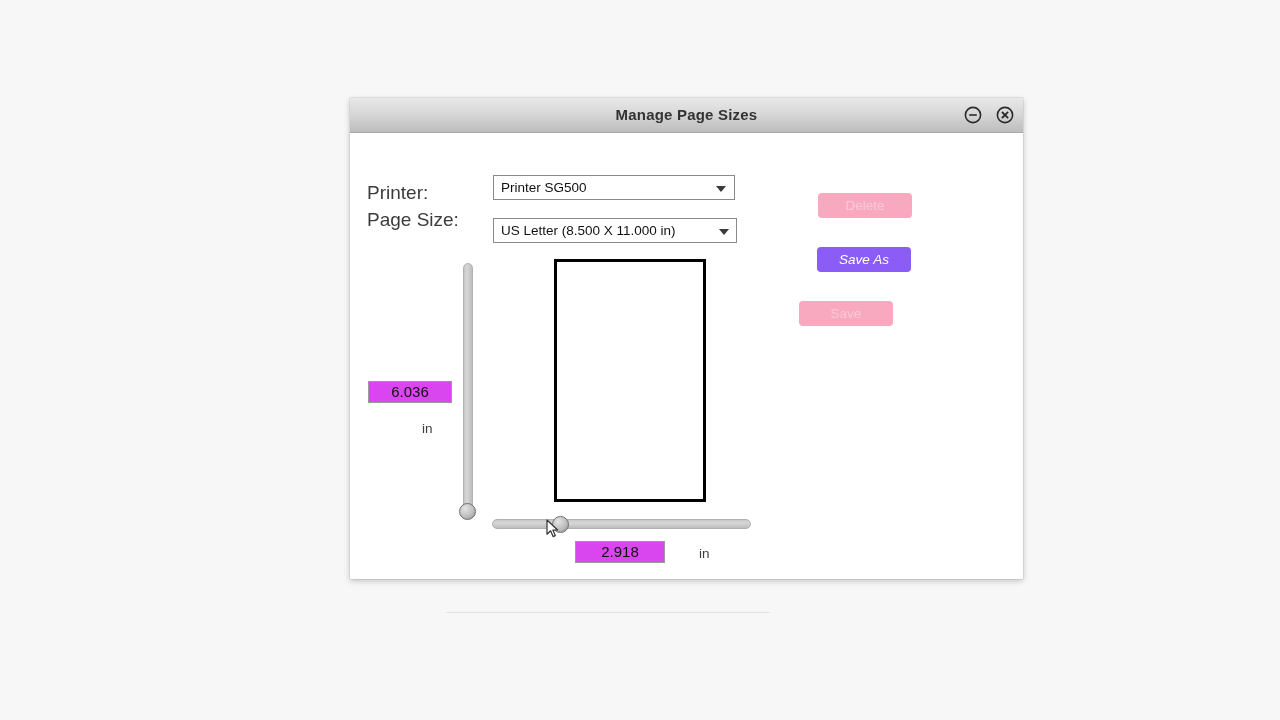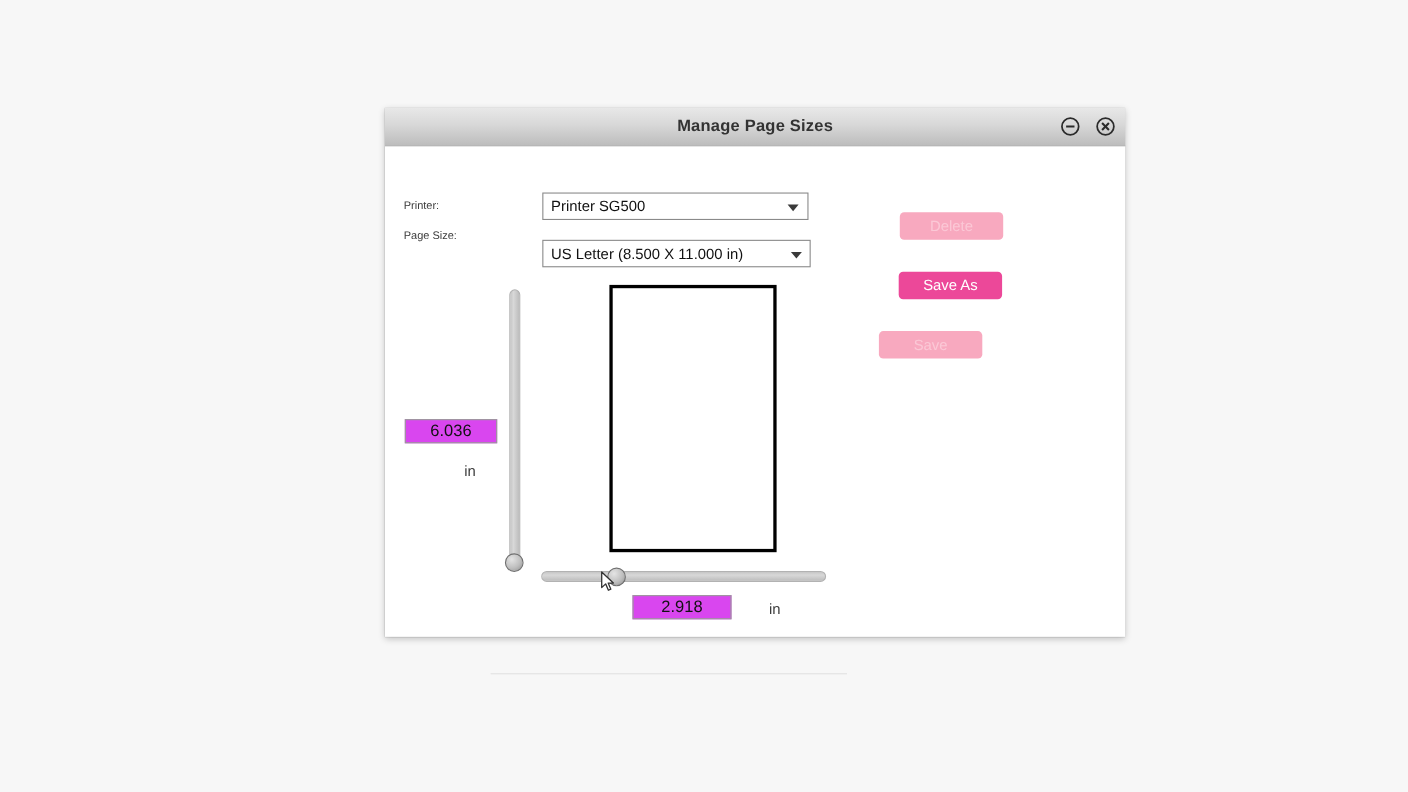--- a/index.html
+++ b/index.html
@@ -68,21 +68,21 @@
 
   
   #dialog-body {
     position: relative;
     width: 673px;
     height: 446px;
   }
 
   .field-label {
     position: absolute;
-    font-size: 10px;
+    font-size: 19px;
     color: #3c3c3c;
   }
   #label-printer   { left: 17px;  top: 49px; }
   #label-pagesize  { left: 17px;  top: 76px; }
 
   .combo {
     position: absolute;
     box-sizing: border-box;
     background: #ffffff;
     border: 1px solid #8a8a8a;
@@ -125,23 +125,24 @@
     text-align: center;
     line-height: 25px;
     padding: 0;
   }
   .action-btn.disabled {
     background: #f8a9bf;
     color: #fbc8d6;
     cursor: default;
   }
   .action-btn.enabled {
-    background: #ec4899;
+    background: #8b5cf6;
     color: #ffffff;
     cursor: pointer;
+    font-style: italic;
   }
   #btn-delete  { left: 468px; top: 60px;  }
   #btn-saveas  { left: 467px; top: 114px; }
   #btn-save    { left: 449px; top: 168px; }
 
   
   #page-preview {
     position: absolute;
     left: 204px;
     top: 126px;

